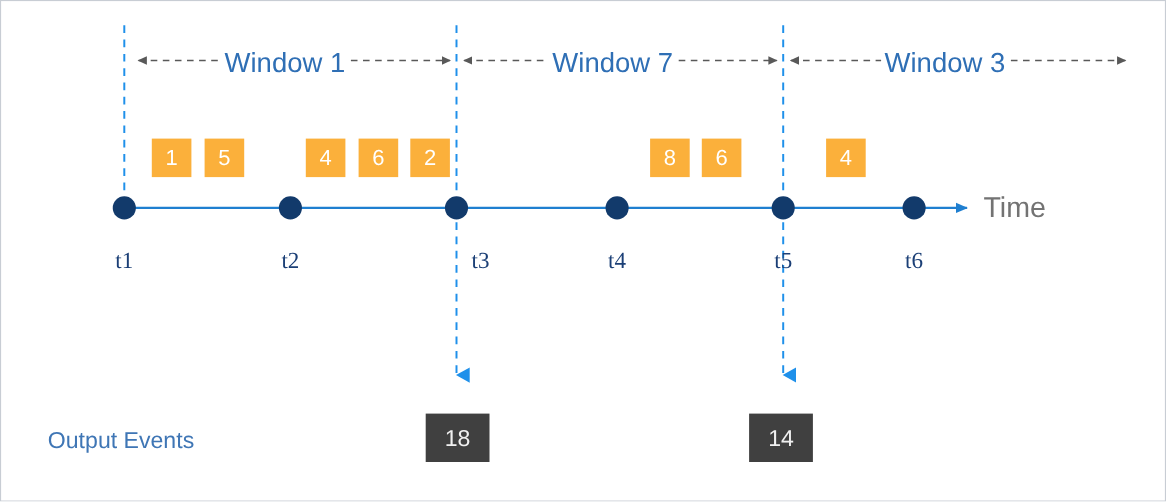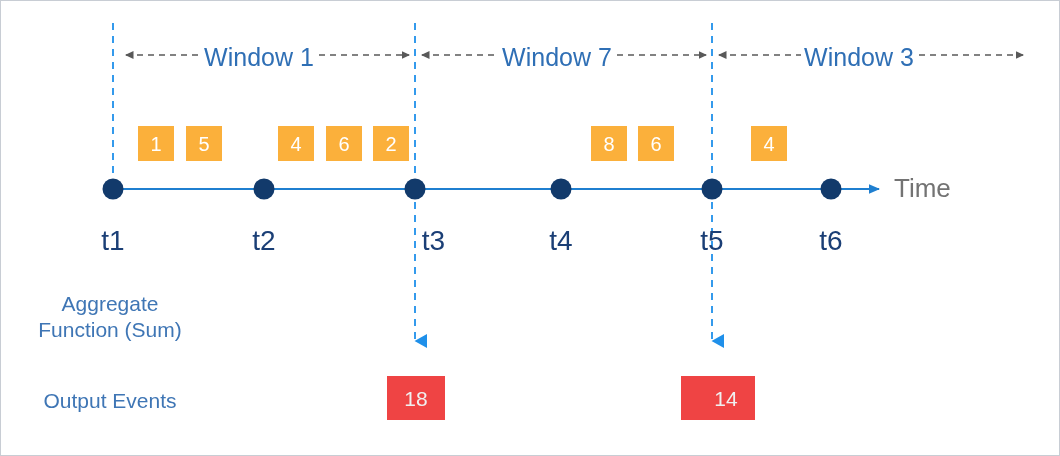--- a/index.html
+++ b/index.html
@@ -43,22 +43,22 @@
     font-size: 20px;
     font-family: "Liberation Sans", sans-serif;
     display: flex;
     align-items: center;
     justify-content: center;
     line-height: 1;
   }
   .t-label {
     position: absolute;
     color: #1b3f76;
-    font-size: 28px;
-    font-family: Liberation Sans, sans-serif;
+    font-size: 21px;
+    font-family: Liberation Serif, serif;
     white-space: nowrap;
     text-align: center;
     line-height: 1;
   }
   .time-label {
     position: absolute;
     color: #737373;
     font-size: 26px;
     font-family: "Liberation Sans", sans-serif;
     white-space: nowrap;
@@ -70,21 +70,21 @@
     font-size: 21px;
     font-family: "Liberation Sans", sans-serif;
     line-height: 26px;
     text-align: center;
     white-space: pre-line;
   }
   .out-box {
     position: absolute;
     width: 58px;
     height: 44px;
-    background: #ef4444;
+    background: #404040;
     color: #f0f0f0;
     font-size: 21px;
     font-family: "Liberation Sans", sans-serif;
     display: flex;
     align-items: center;
     justify-content: center;
     line-height: 1;
   }
 </style>
 </head>
@@ -154,20 +154,18 @@
 
   <div class="t-label" style="left:82px; top:226px; width:60px;">t1</div>
   <div class="t-label" style="left:233px; top:226px; width:60px;">t2</div>
   <div class="t-label" style="left:384px; top:226px; width:60px;text-align:right;">t3</div>
   <div class="t-label" style="left:530px; top:226px; width:60px;">t4</div>
   <div class="t-label" style="left:681px; top:226px; width:60px;">t5</div>
   <div class="t-label" style="left:800px; top:226px; width:60px;">t6</div>
 
   <div class="time-label" style="left:893px; top:174px;">Time</div>
 
-  <div class="side-label" style="left:14px; top:290px; width:190px;">Aggregate
-Function (Sum)</div>
   <div class="side-label" style="left:14px; top:387px; width:190px;">Output Events</div>
 
   <div class="out-box" style="left:386px; top:375px;">18</div>
-  <div class="out-box" style="left:680px; top:375px;padding-left:16px;">14</div>
+  <div class="out-box" style="left:680px; top:375px;">14</div>
 
 </div>
 
 </body></html>

